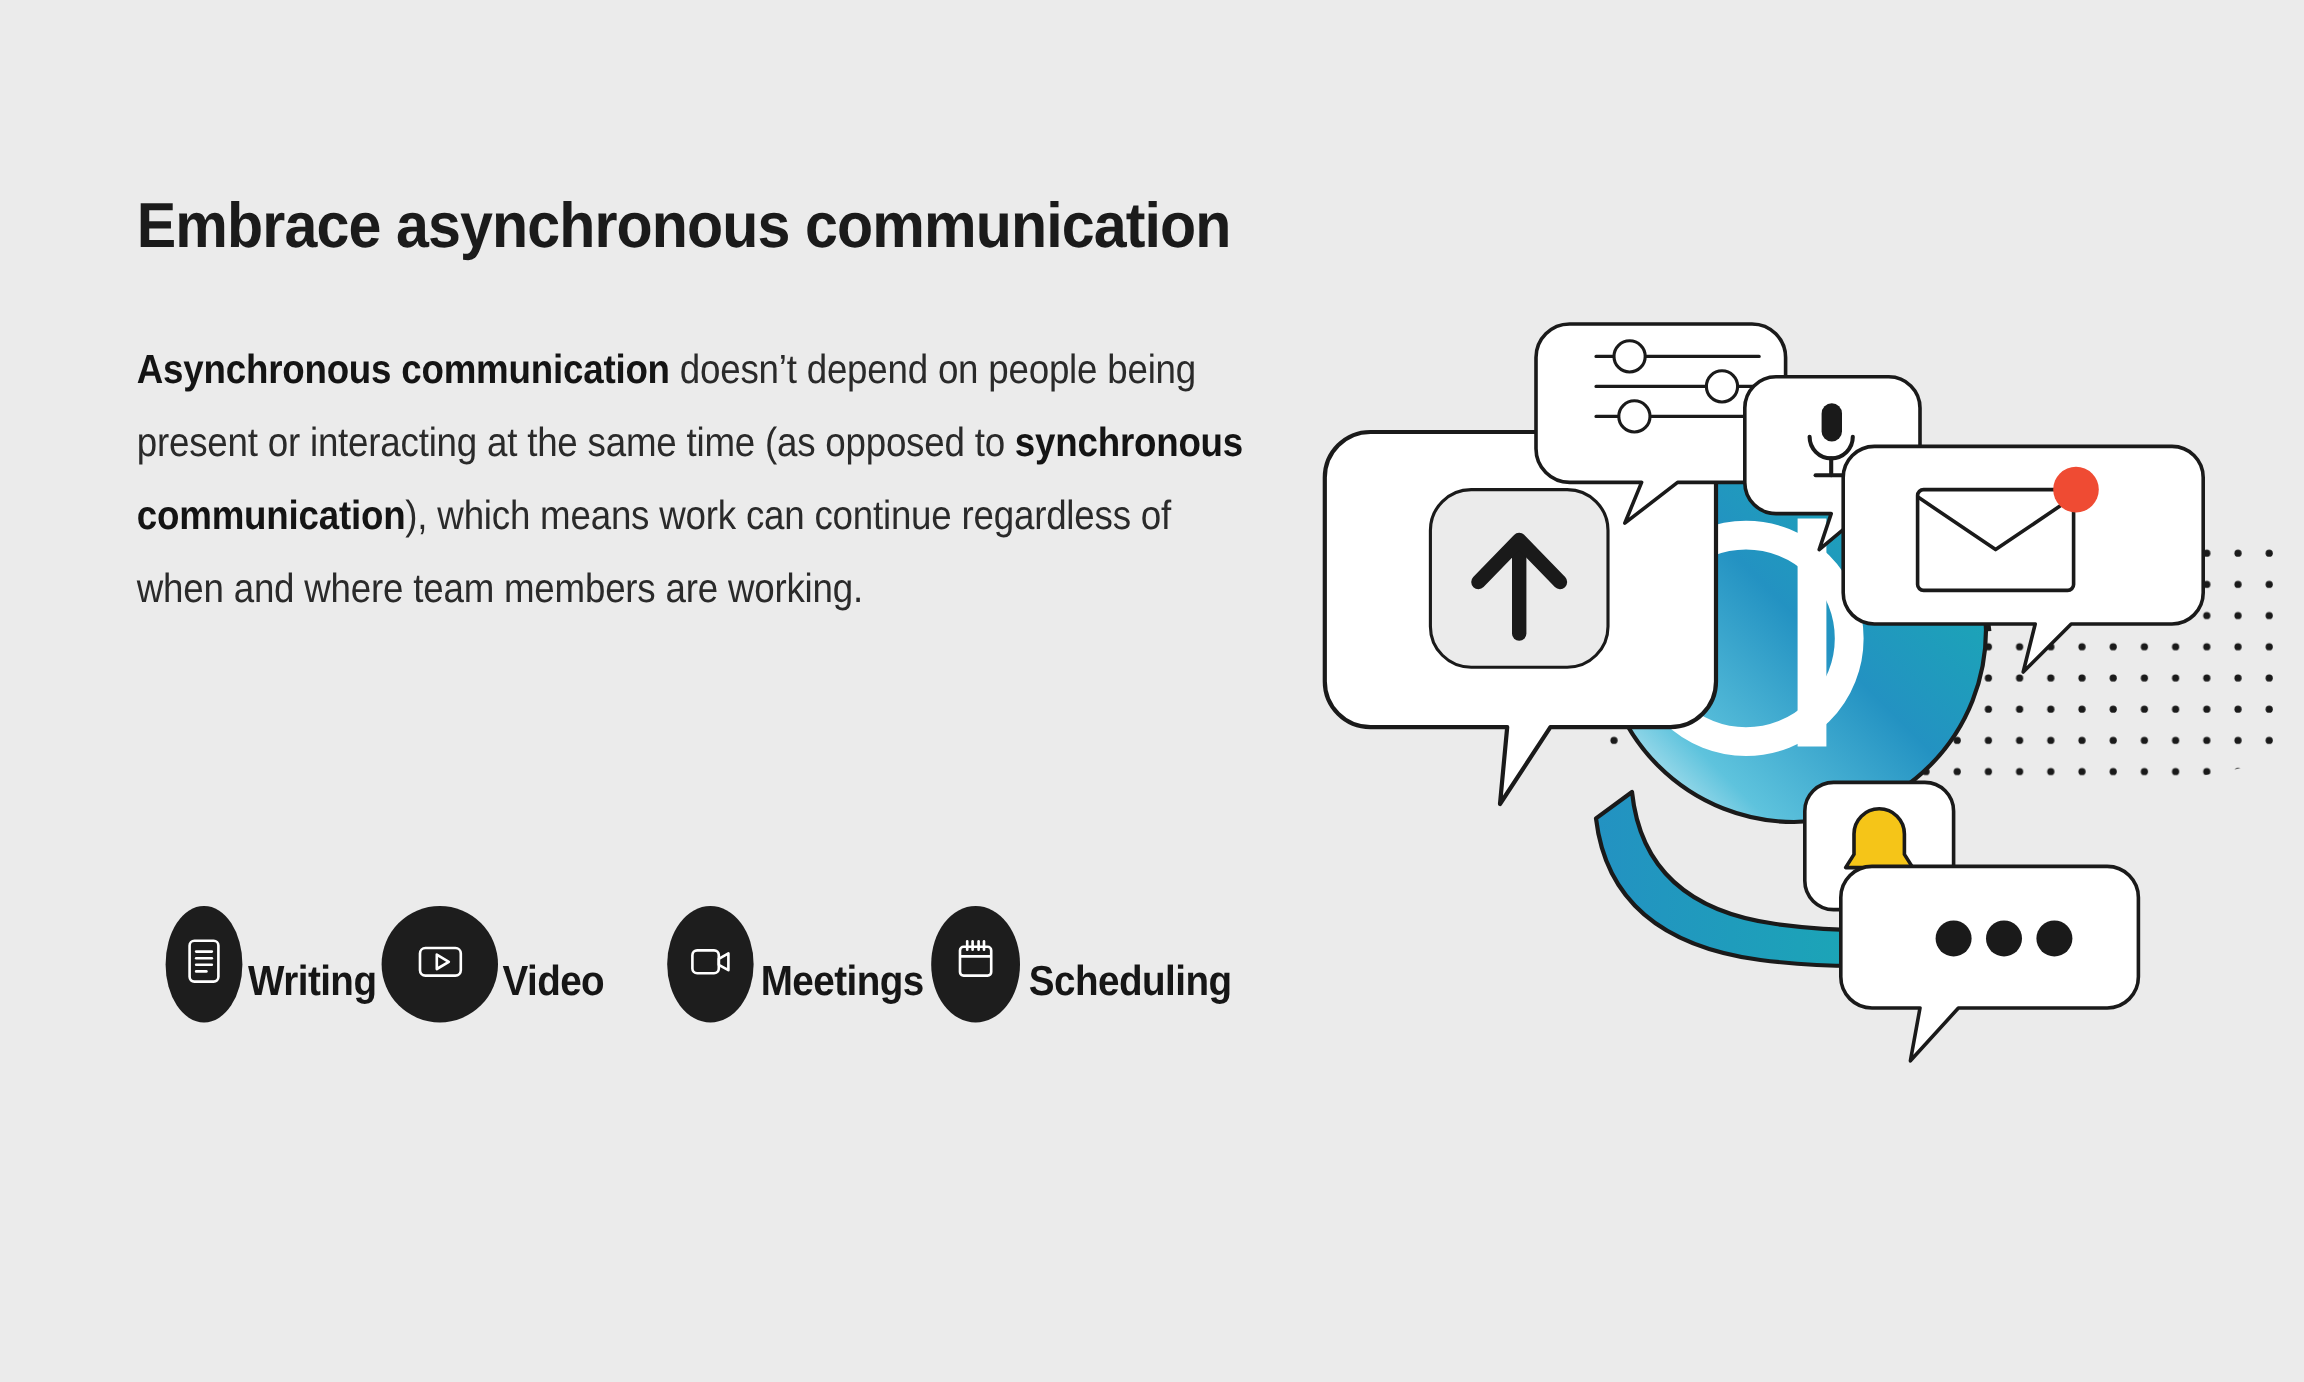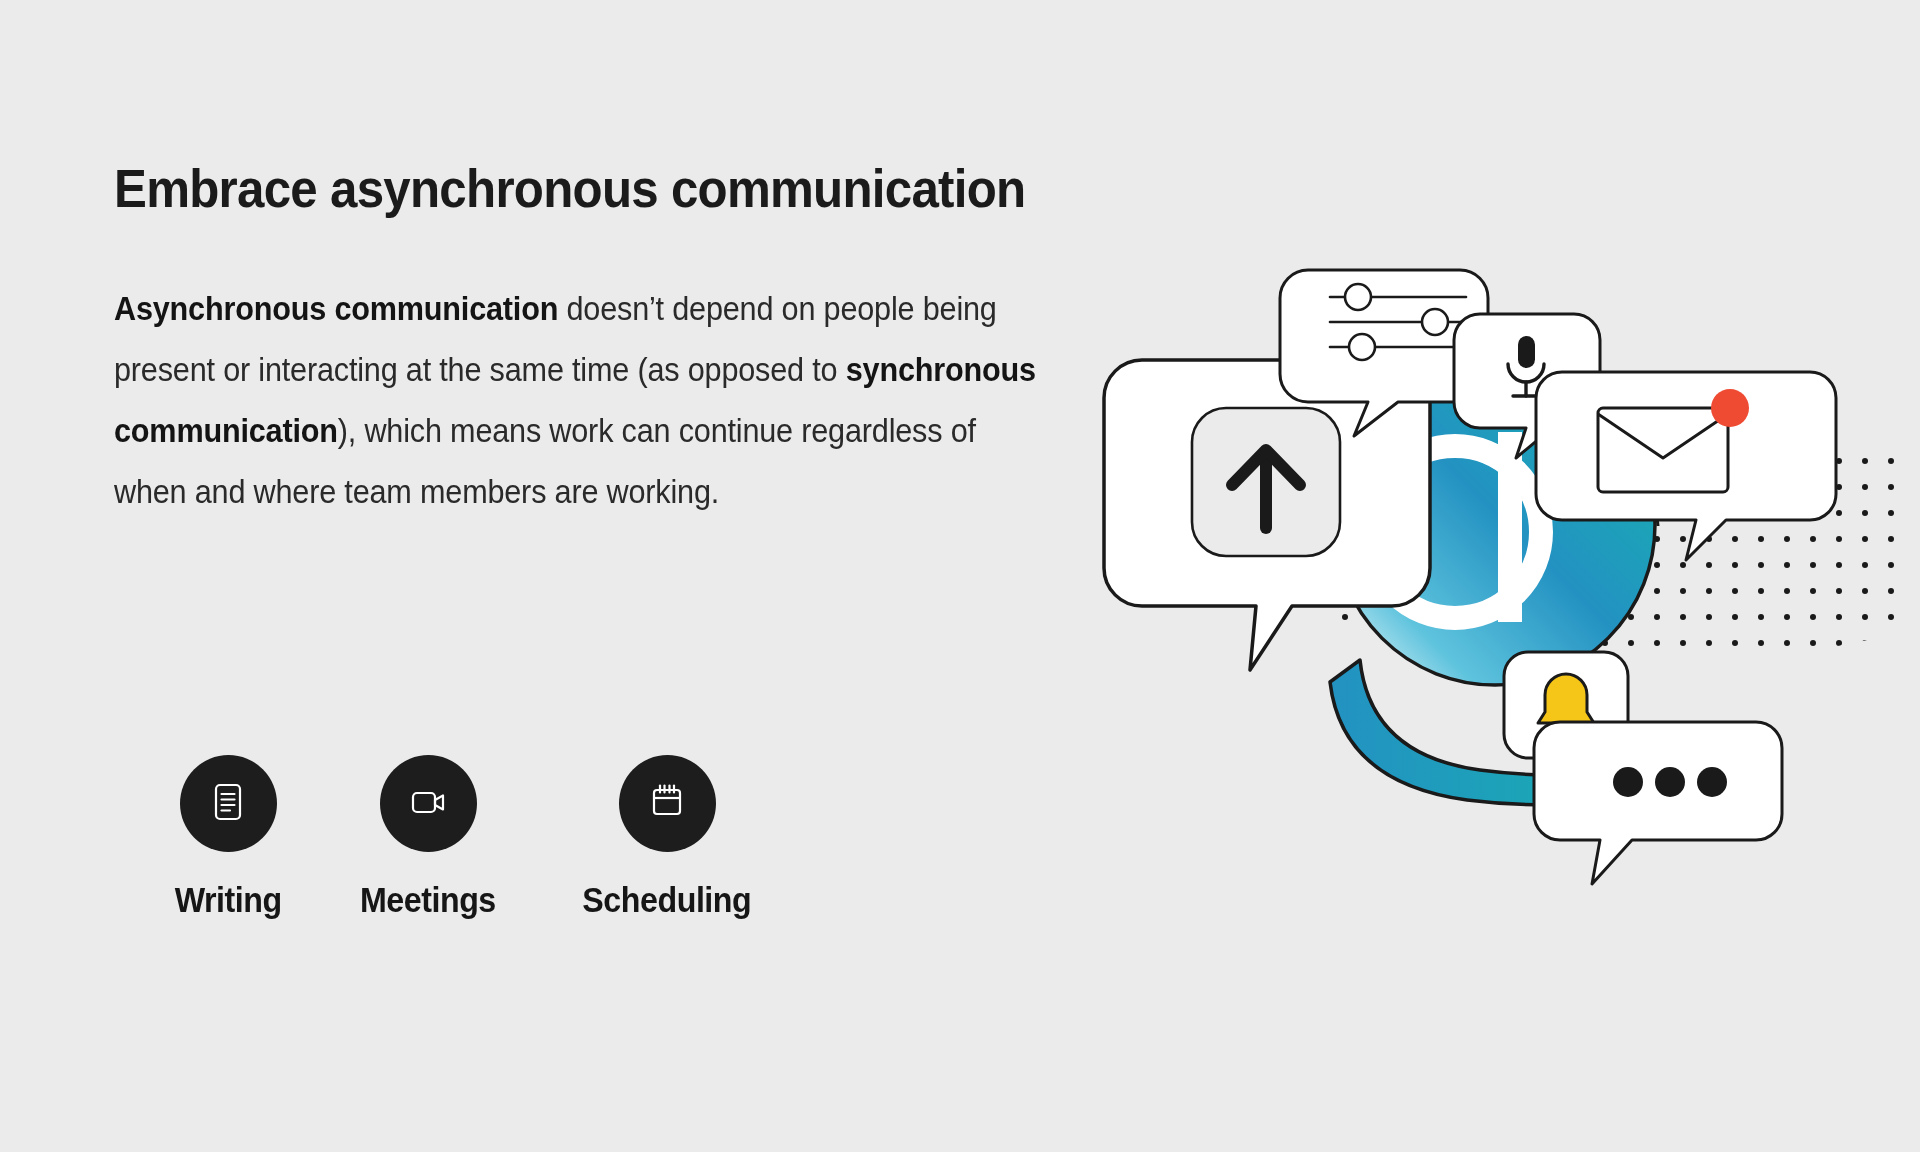--- a/index.html
+++ b/index.html
@@ -51,21 +51,21 @@
   
   .feature-row {
     position:absolute;
     left:138px;
     top:755px;
     display:flex;
     align-items:flex-start;
   }
   .feature {
     display:flex;
-    flex-direction:column;
+    flex-direction:row;
     align-items:center;
   }
   .feature-circle {
     width:97px;
     height:97px;
     border-radius:50%;
     background:#1d1d1d;
     display:flex;
     align-items:center;
     justify-content:center;
@@ -113,20 +113,31 @@
           <line x1="18.5" y1="17" x2="31.5" y2="17" stroke="#fff" stroke-width="2.2" stroke-linecap="round"></line>
           <line x1="18.5" y1="22.5" x2="31.5" y2="22.5" stroke="#fff" stroke-width="2.2" stroke-linecap="round"></line>
           <line x1="18.5" y1="28" x2="31.5" y2="28" stroke="#fff" stroke-width="2.2" stroke-linecap="round"></line>
           <line x1="18.5" y1="33.5" x2="27" y2="33.5" stroke="#fff" stroke-width="2.2" stroke-linecap="round"></line>
         </svg>
       </span>
     </div>
     <div class="feature-label">Writing</div>
   </div>
 
+  <div class="feature" style="width:238px;">
+    <div class="feature-circle">
+      <span>
+        <svg width="52" height="52" viewBox="0 0 52 52" fill="none">
+          <rect x="9" y="15" width="34" height="23" rx="4.5" stroke="#fff" stroke-width="2.2"></rect>
+          <path d="M23 20.5 L33 26.5 L23 32.5 Z" stroke="#fff" stroke-width="2.2" stroke-linejoin="round" fill="none"></path>
+        </svg>
+      </span>
+    </div>
+    <div class="feature-label">Video</div>
+  </div>
 
   <div class="feature" style="width:220px;">
     <div class="feature-circle">
       <span>
         <svg width="52" height="52" viewBox="0 0 52 52" fill="none">
           <rect x="11" y="17" width="22" height="19" rx="4" stroke="#fff" stroke-width="2.2"></rect>
           <path d="M33 24 L41 19.5 v14 L33 29 Z" stroke="#fff" stroke-width="2.2" stroke-linejoin="round" fill="none"></path>
         </svg>
       </span>
     </div>

